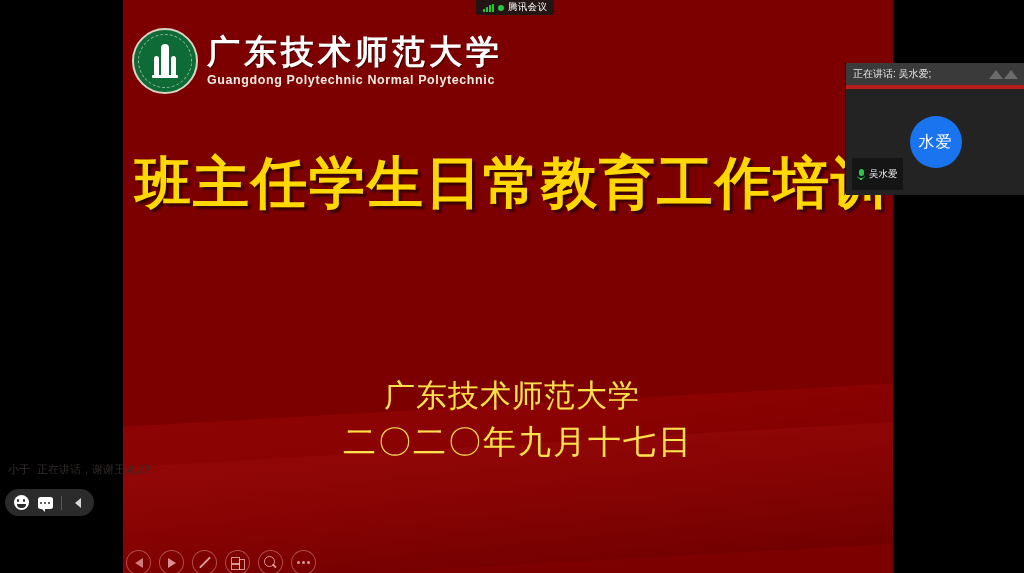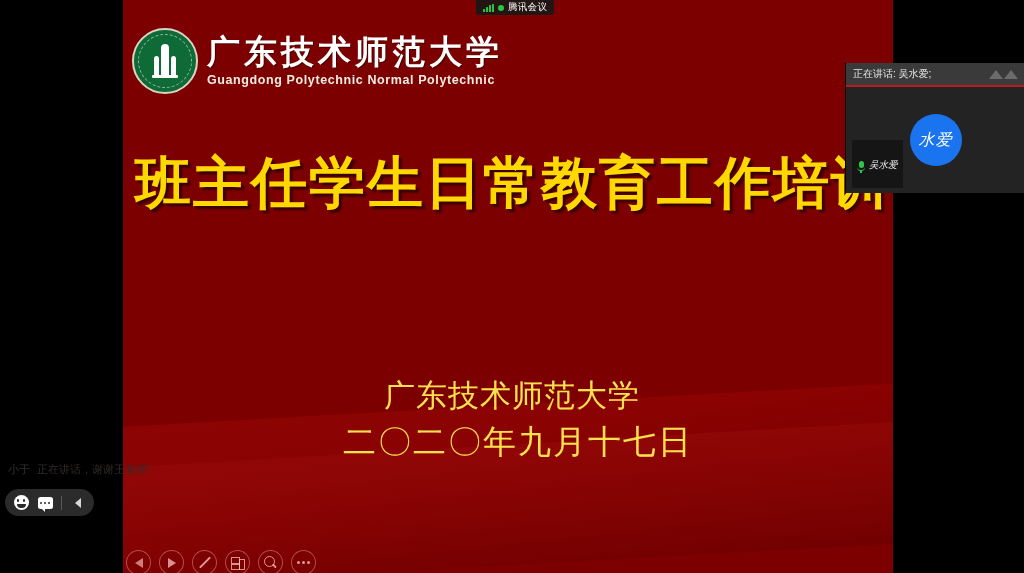--- a/index.html
+++ b/index.html
@@ -107,32 +107,32 @@
     padding:0 7px;justify-content:space-between;
   }
   .vp-header-label{font-size:10px;color:#e8e8e8;white-space:nowrap;}
   .vp-chevrons{display:flex;gap:1px;opacity:.33;}
   .vp-chevrons span{
     width:0;height:0;border-left:7px solid transparent;border-right:7px solid transparent;
     border-bottom:9px solid #cfcfcf;
   }
   .vp-body{
     position:relative;height:106px;background:#232323;
-    border-top:2px solid #b91c1c;
-    display:flex;align-items:center;justify-content:center;font-style:italic;
+    border-top:4px solid #b91c1c;
+    display:flex;align-items:center;justify-content:center;
   }
   .avatar{
     width:52px;height:52px;border-radius:50%;background:#1a73ef;
     display:flex;align-items:center;justify-content:center;
     color:#fff;font-size:16px;letter-spacing:1px;
   }
   .vp-nameplate{
     position:absolute;left:6px;bottom:5px;height:16px;
     background:rgba(18,18,18,.82);border-radius:0;
-    display:flex;align-items:flex-end;gap:4px;padding:16px 5px;
+    display:flex;align-items:center;gap:4px;padding:8px 5px;
   }
   .mic-icon{display:block;width:8px;height:11px;position:relative;}
   .mic-icon .cap{position:absolute;left:1.5px;top:0;width:5px;height:7px;border-radius:2.5px;background:#2fc44a;}
   .mic-icon .arc{position:absolute;left:0;top:6px;width:8px;height:3px;border-bottom:1.5px solid #2fc44a;border-radius:0 0 4px 4px;}
   .mic-icon .stem{position:absolute;left:3.2px;top:9px;width:1.6px;height:2.5px;background:#2fc44a;}
   .vp-name{font-size:9.5px;color:#f0f0f0;white-space:nowrap;}
 
   
   .chat-line{
     position:absolute;left:8px;top:462px;z-index:20;

